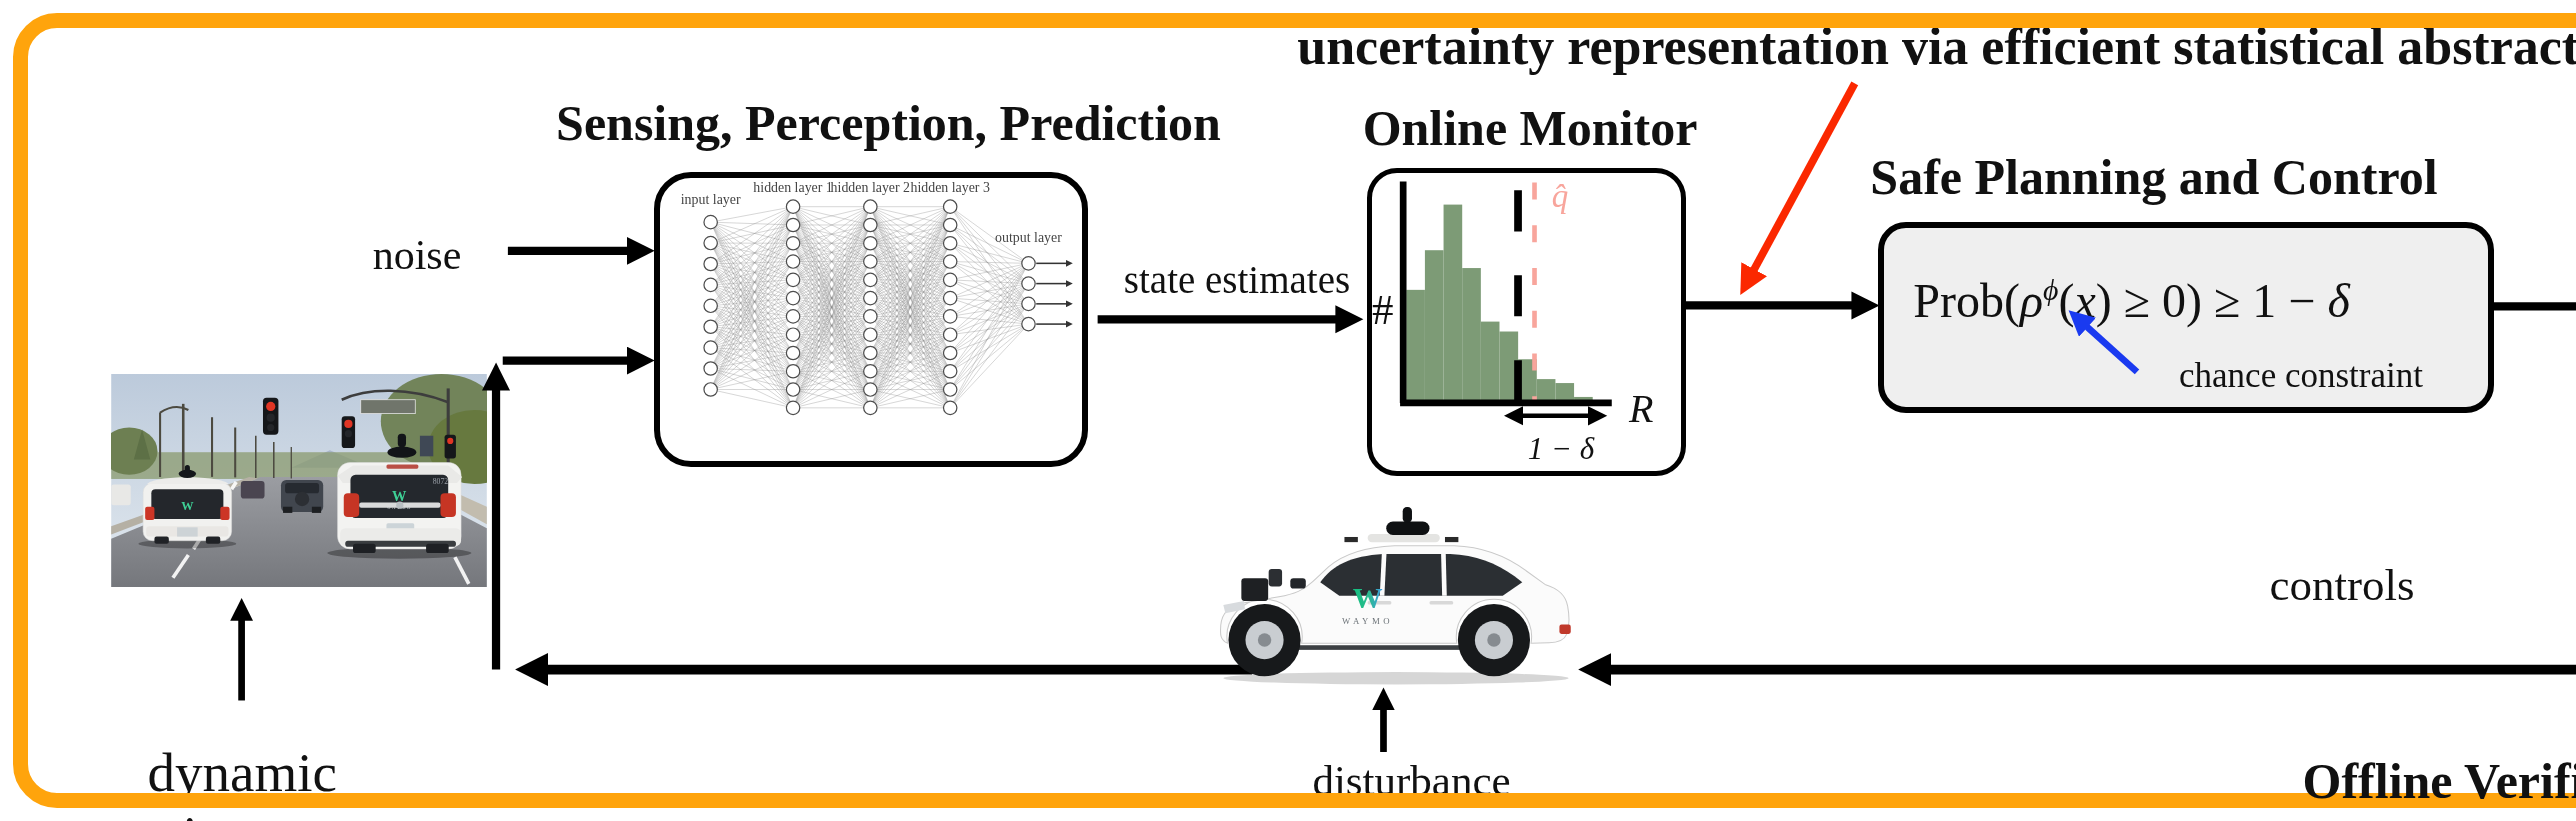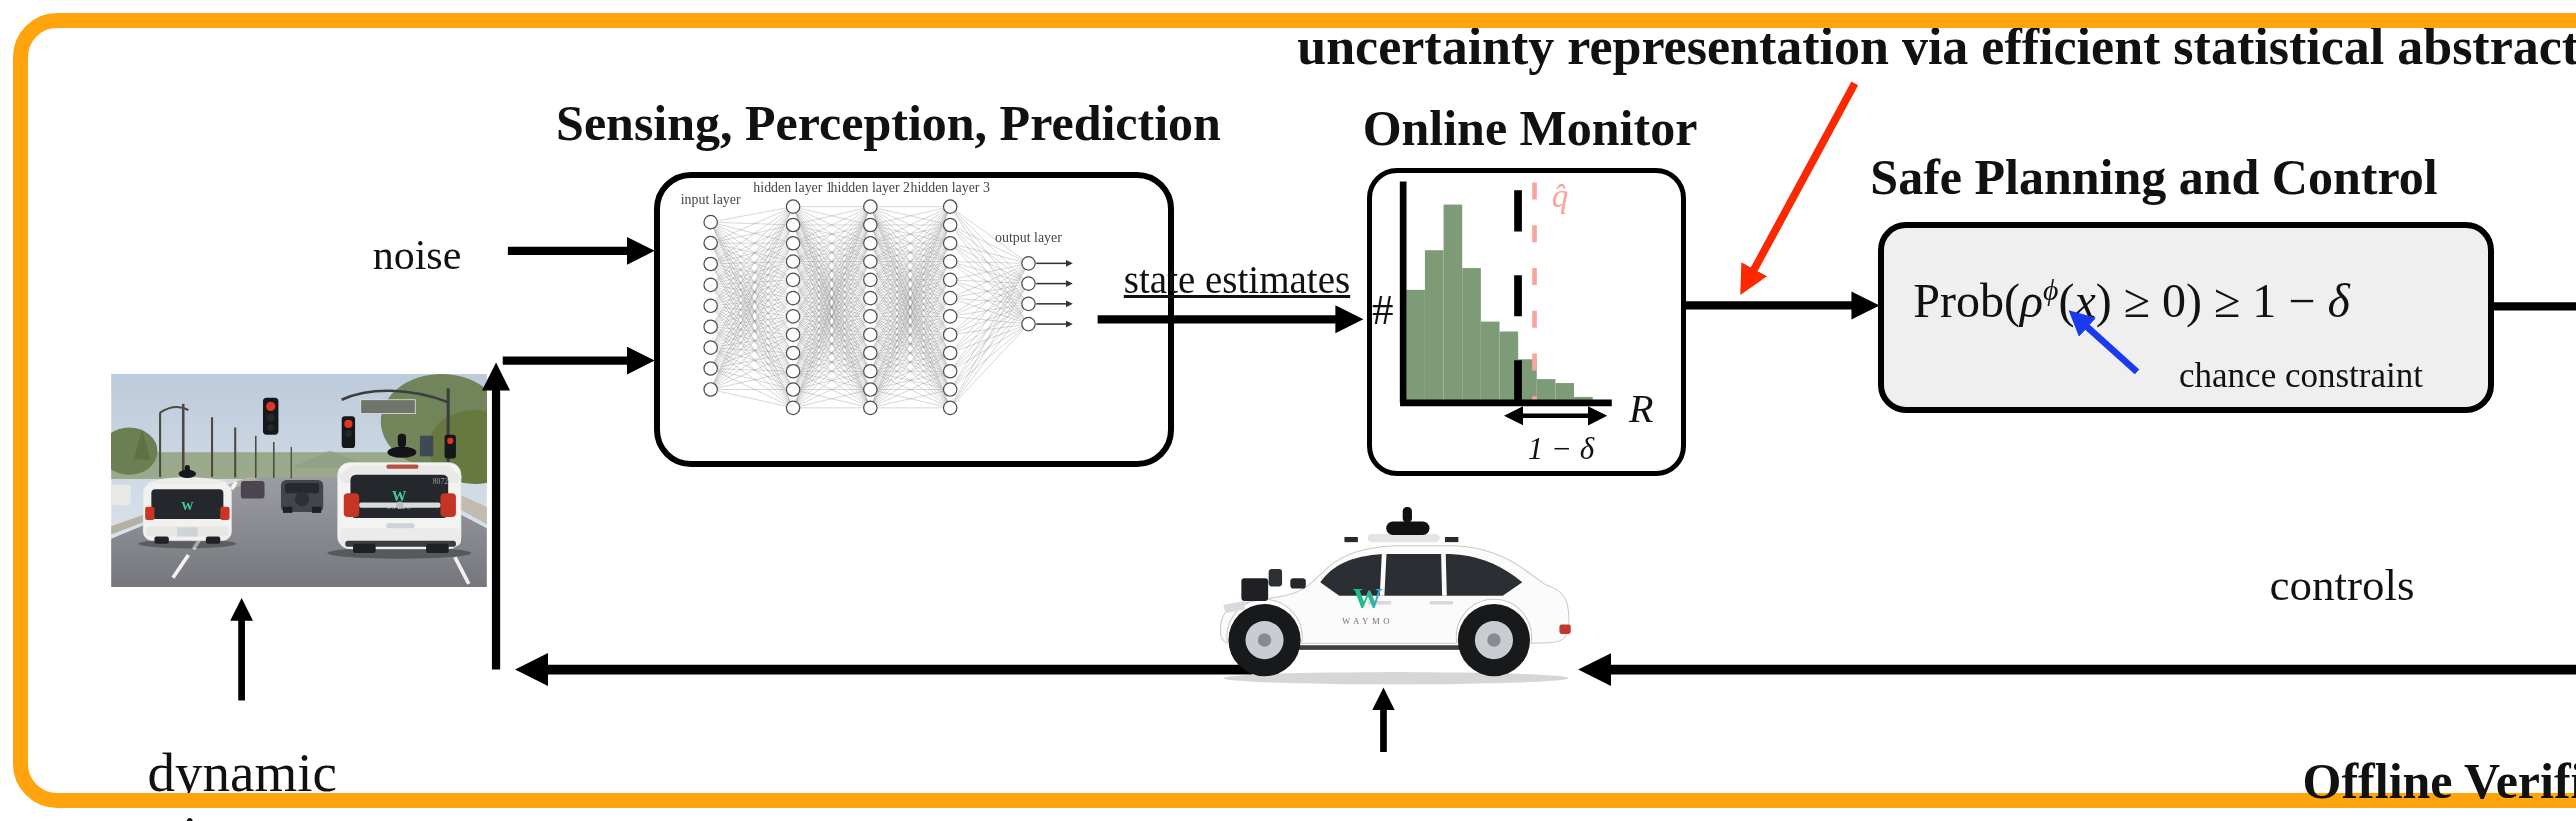--- a/index.html
+++ b/index.html
@@ -7,21 +7,21 @@
        font-family:"Liberation Serif","DejaVu Serif",serif;}
   .abs{position:absolute;}
   .ctr{text-align:center;}
   .bold{font-weight:bold;}
   .it{font-style:italic;}
   .red{color:#fb2800;}
   .blue{color:#1a3af0;}
   .orange{color:#ffa40c;}
   .black{color:#111;}
   .box{position:absolute;background:#fff;border:5.7px solid #000;border-radius:32px;box-sizing:border-box;}
-  #resnet-box{left:654px;top:172px;width:520px;height:295px;border-width:6.2px;border-radius:37px;}
+  #resnet-box{left:654px;top:172px;width:434px;height:295px;border-width:6.2px;border-radius:37px;}
   #monitor-box{left:1367px;top:168px;width:319px;height:308px;border-radius:30px;}
   #safe-box{left:1878px;top:222px;width:616px;height:191px;background:#efefef;border-width:6.2px;border-radius:28px;}
   #border-frame{position:absolute;left:13.4px;top:13.4px;right:13.4px;bottom:13.4px;border:15.5px solid #ffa40c;border-radius:44px;pointer-events:none;z-index:9;}
   svg{display:block;}
   .lbl{position:absolute;color:#111;}
   sup.phi{font-size:62%;vertical-align:super;line-height:0;}
 </style>
 </head>
 <body>
 
@@ -57,22 +57,23 @@
   </svg>
 
   <div class="lbl ctr bold red" style="left:1236px;top:17px;width:1494px;font-size:52px;z-index:7;">uncertainty representation via efficient statistical abstractions</div>
 
   <div class="lbl ctr bold black" style="left:510px;top:94px;width:757px;font-size:50px;z-index:7;">Sensing, Perception, Prediction</div>
   <div class="lbl ctr bold red" style="left:1298px;top:99px;width:464px;font-size:50px;z-index:7;">Online Monitor</div>
   <div class="lbl ctr bold blue" style="left:1814px;top:148px;width:680px;font-size:50px;z-index:7;">Safe Planning and Control</div>
   <div class="lbl ctr bold orange" style="left:2205px;top:752px;width:510px;font-size:50px;text-align:right;z-index:10;">Offline Verification</div>
 
   <div class="lbl ctr" style="left:350px;top:231px;width:134px;font-size:42px;z-index:7;">noise</div>
-  <div class="lbl ctr" style="left:1103px;top:257px;width:268px;font-size:39px;z-index:7;text-decoration:underline;">state estimates</div>
+  <div class="lbl ctr" style="left:1103px;top:257px;width:268px;font-size:39px;z-index:7;">state estimates</div>
   <div class="lbl ctr" style="left:2226px;top:559px;width:232px;font-size:45px;z-index:7;">controls</div>
+  <div class="lbl ctr" style="left:1257px;top:756px;width:309px;font-size:43px;z-index:7;">disturbance</div>
   <div class="lbl ctr" style="left:5.2px;top:741px;width:474px;font-size:55px;z-index:7;">dynamic environment</div>
 
   <div id="resnet-box" class="box">
     <svg id="nn-svg" class="abs" style="left:-6.2px;top:-6.2px;" width="443" height="295" viewBox="0 0 860 572">
       <defs>
         <marker id="nnar" orient="auto" markerUnits="userSpaceOnUse" markerWidth="16" markerHeight="14" refX="1" refY="7">
           <path d="M0,0 L14,7 L0,14 Z" fill="#333"></path>
         </marker>
       </defs>
       <g id="nn-edges">

